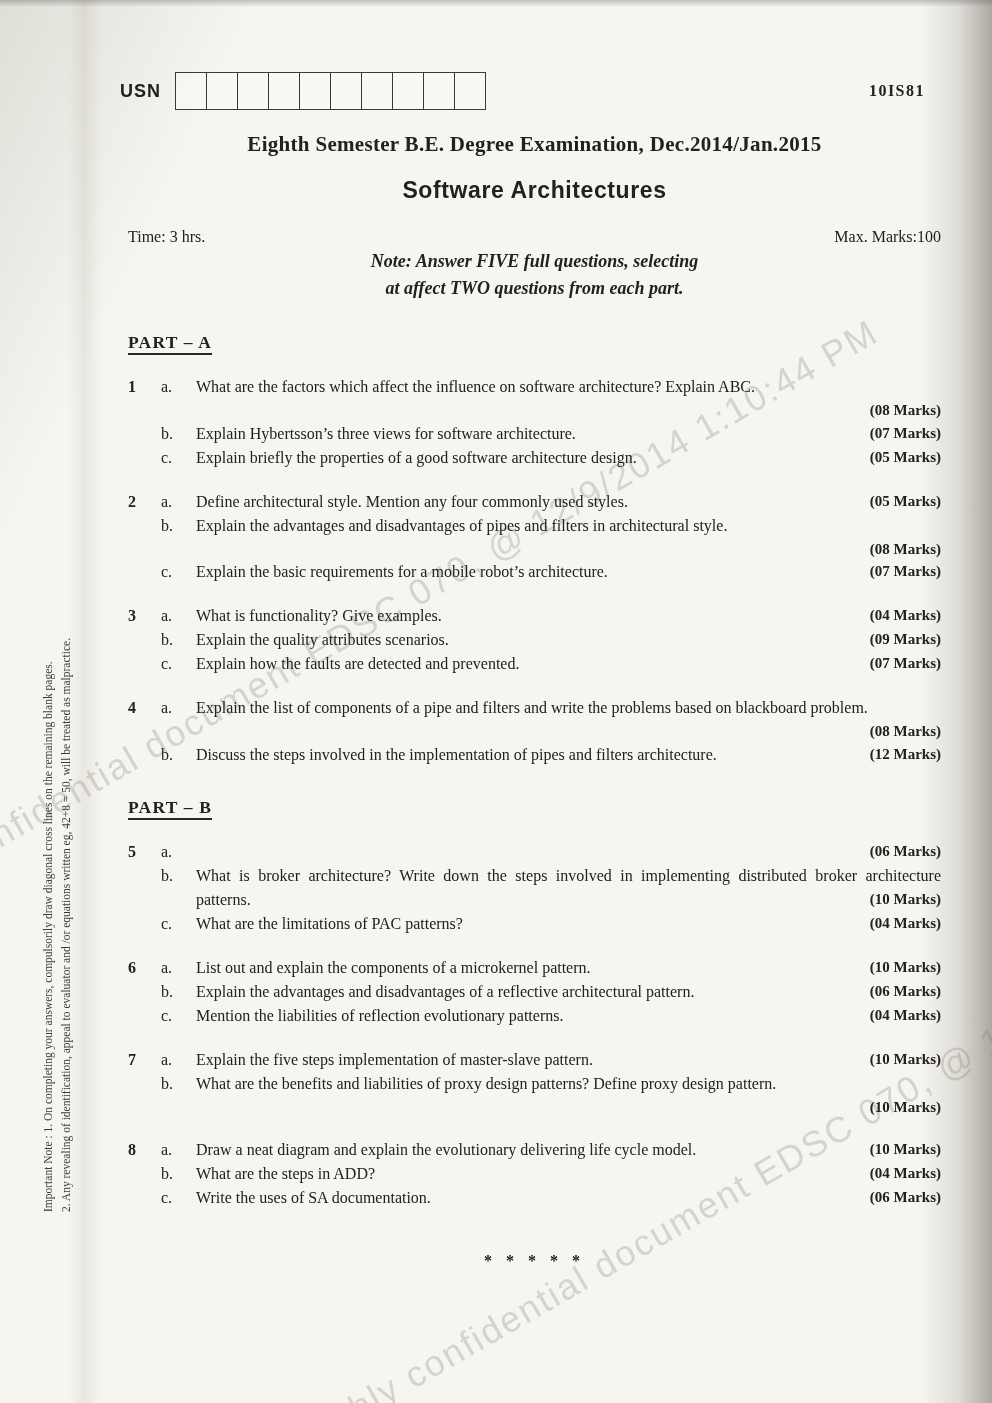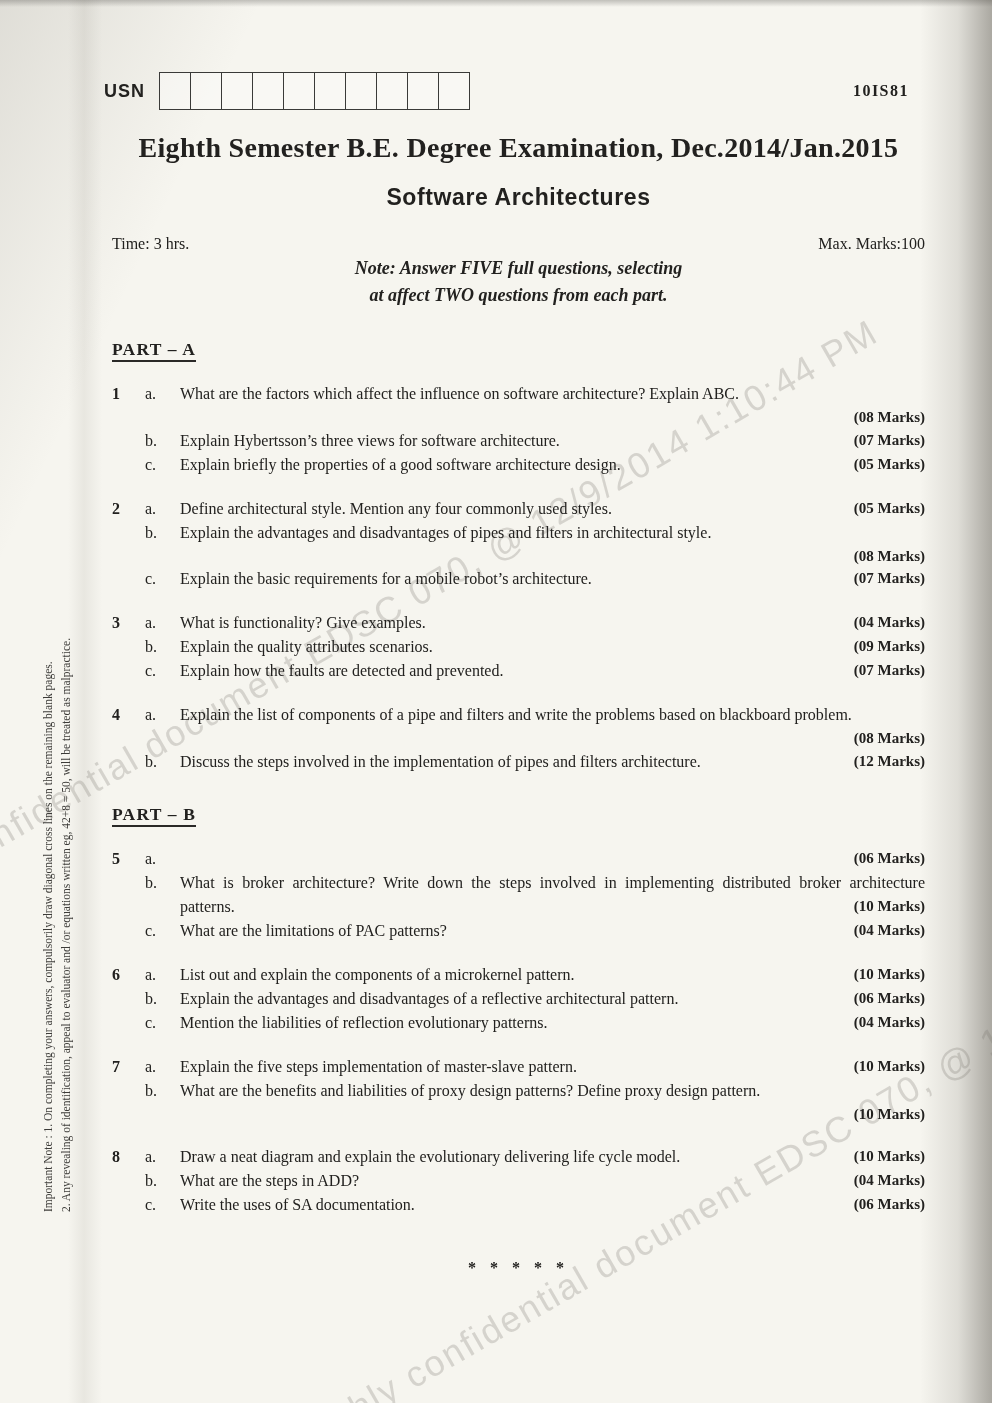--- a/index.html
+++ b/index.html
@@ -21,31 +21,31 @@
     font-size:36px; letter-spacing:2px; white-space:nowrap;
     color:rgba(118,116,110,0.26); pointer-events:none;
   }
   .wm1 { left:-150px; top:900px; width:1400px; }
   .wm2 { left:300px; top:1420px; width:1400px; }
   .side-note {
     position:absolute; left:40px; top:1212px; width:800px;
     transform:rotate(-90deg); transform-origin:0 0;
     font-size:11.5px; line-height:1.55; color:#3c3b38; white-space:nowrap;
   }
-  .content { position:absolute; left:112px; top:0; width:813px; }
+  .content { position:absolute; left:128px; top:0; width:813px; }
   .usn-row { display:flex; align-items:center; margin-top:72px; }
   .usn-label {
     font-family:"Liberation Sans","DejaVu Sans",sans-serif;
     font-weight:bold; font-size:18px; margin-right:14px; margin-left:-8px; letter-spacing:1px;
   }
   .usn-boxes { display:flex; }
   .usn-box { width:30px; height:36px; border:1.6px solid #3a3a38; border-left:none; background:rgba(255,255,255,0.35); }
   .usn-box:first-child { border-left:1.6px solid #3a3a38; }
   .course-code { margin-left:auto; margin-right:16px; font-weight:bold; font-size:16px; letter-spacing:1.5px; }
-  .exam-title { text-align:center; font-weight:bold; font-size:28px; margin-top:22px; letter-spacing:0.3px; }
+  .exam-title { text-align:center; font-weight:bold; font-size:21px; margin-top:22px; letter-spacing:0.3px; }
   .subject-title {
     text-align:center; font-family:"Liberation Sans","DejaVu Sans",sans-serif;
     font-weight:bold; font-size:23px; margin-top:20px; letter-spacing:0.6px;
   }
   .time-row { display:flex; justify-content:space-between; margin-top:24px; font-size:16px; }
   .note { text-align:center; font-weight:bold; font-style:italic; font-size:18px; line-height:1.5; margin-top:2px; }
   .part-heading { margin:30px 0 22px 0; }
   .part-heading-text {
     font-weight:bold; font-size:17.5px; letter-spacing:1.2px;
     border-bottom:2px solid #2a2927; padding-bottom:1px;

